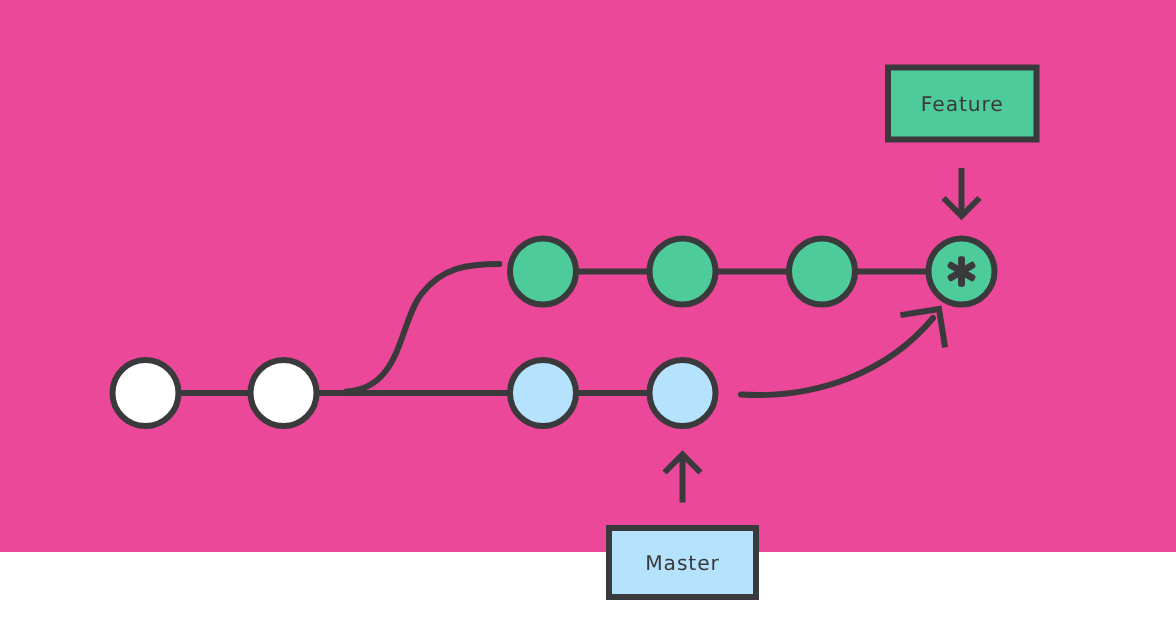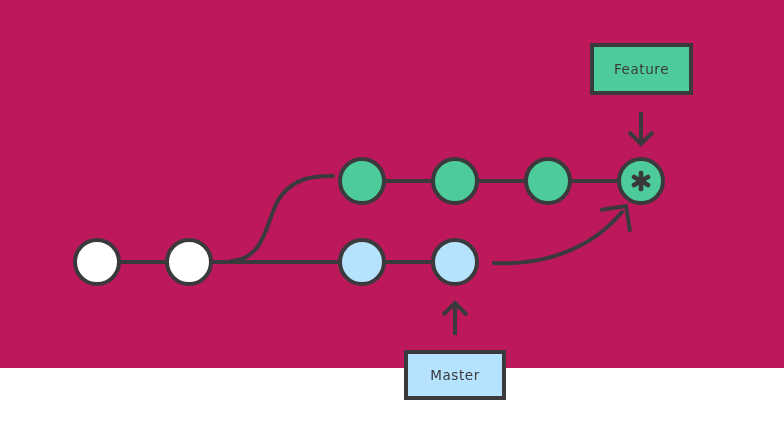--- a/index.html
+++ b/index.html
@@ -12,21 +12,21 @@
     width: 784px;
     height: 428px;
     font-family: "DejaVu Sans", sans-serif;
     overflow: hidden;
     position: relative;
   }
   #diagram-root {
     position: relative;
     width: 784px;
     height: 368px;
-    background: #be185d;
+    background: #ec4899;
   }
   svg#git-graph {
     position: absolute;
     left: 0;
     top: 0;
     width: 784px;
     height: 428px;
     display: block;
   }
   .label-text {

